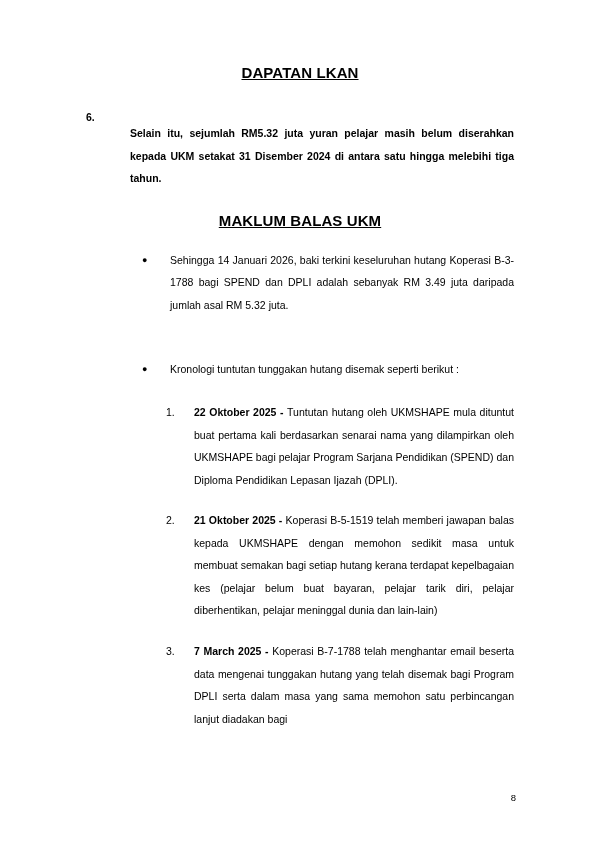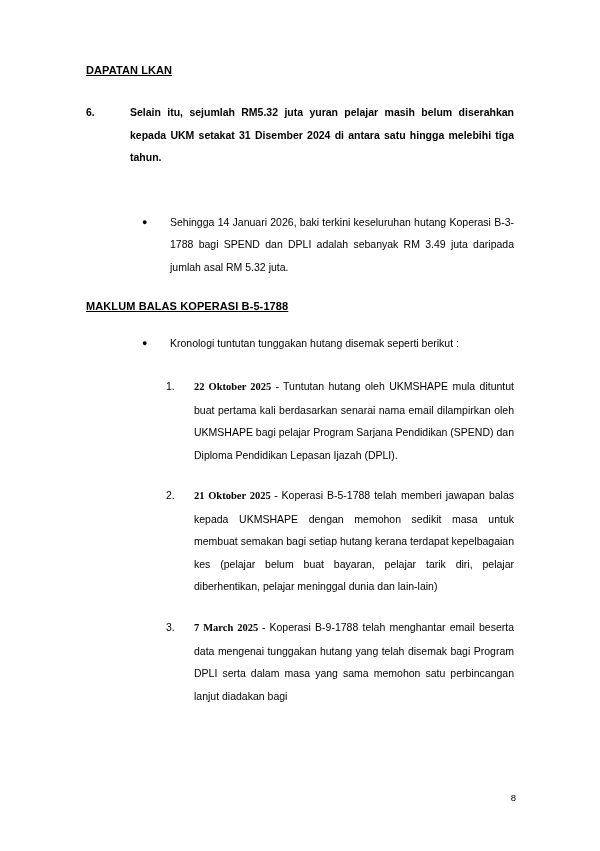--- a/index.html
+++ b/index.html
@@ -19,46 +19,48 @@
     overflow: hidden;
     box-sizing: border-box;
   }
   .content {
     position: absolute;
     left: 86px;
     top: 64px;
     width: 428px;
   }
   .section-heading {
-    font-size: 11px;
+    font-size: 15px;
     font-weight: bold;
     text-decoration: underline;
     color: #000;
     letter-spacing: 0.1px;
     margin: 0;
+    text-align: center;
   }
   .gap-1 { height: 25px; }
   .gap-2 { height: 22px; }
   .gap-3 { height: 20px; }
 
   .numbered-para {
     display: flex;
     font-size: 10.5px;
     font-weight: bold;
     line-height: 2.15;
     text-align: justify;
   }
   .numbered-para .num {
     width: 44px;
     flex: 0 0 44px;
   }
   .numbered-para .txt {
     flex: 1;
     text-align: justify;
     text-justify: inter-word;
+    margin-top: 16px;
   }
 
   .bullet-block {
     display: flex;
     margin-left: 56px;
     font-size: 10.5px;
     line-height: 2.15;
   }
   .bullet-block .dot {
     flex: 0 0 28px;
@@ -81,21 +83,20 @@
   .ol-item .idx {
     flex: 0 0 28px;
   }
   .ol-item .otxt {
     flex: 1;
     text-align: justify;
     text-justify: inter-word;
   }
   .ol-item .otxt b {
     font-weight: bold;
-    font-family: Liberation Serif, serif;
   }
 
   .page-number {
     position: absolute;
     right: 84px;
     bottom: 48px;
     font-size: 9.5px;
     color: #000;
   }
 </style>
@@ -109,52 +110,52 @@
 
     <div class="gap-1"></div>
 
     <div class="numbered-para">
       <div class="num">6.</div>
       <div class="txt">Selain itu, sejumlah RM5.32 juta yuran pelajar masih belum diserahkan kepada UKM setakat 31 Disember 2024 di antara satu hingga melebihi tiga tahun.</div>
     </div>
 
     <div class="gap-2"></div>
 
+    <div class="section-heading">MAKLUM BALAS UKM</div>
 
     <div class="gap-3"></div>
 
     <div class="bullet-block">
       <div class="dot">●</div>
       <div class="btxt">Sehingga 14 Januari 2026, baki terkini keseluruhan hutang Koperasi B-3-1788 bagi SPEND dan DPLI adalah sebanyak RM 3.49 juta daripada jumlah asal RM 5.32 juta.</div>
     </div>
 
     <div class="gap-2"></div>
 
-    <div class="section-heading">MAKLUM BALAS KOPERASI B-5-1788</div>
 
     <div class="gap-3"></div>
 
     <div class="bullet-block">
       <div class="dot">●</div>
       <div class="btxt">Kronologi tuntutan tunggakan hutang disemak seperti berikut :</div>
     </div>
 
     <div class="gap-3"></div>
 
     <div class="ol-item">
       <div class="idx">1.</div>
-      <div class="otxt"><b>22 Oktober 2025 - </b><span>Tuntutan hutang oleh UKMSHAPE mula dituntut buat pertama kali berdasarkan senarai nama email dilampirkan oleh UKMSHAPE bagi pelajar Program Sarjana Pendidikan (SPEND) dan Diploma Pendidikan Lepasan Ijazah (DPLI).</span></div>
+      <div class="otxt"><b>22 Oktober 2025 - </b><span>Tuntutan hutang oleh UKMSHAPE mula dituntut buat pertama kali berdasarkan senarai nama yang dilampirkan oleh UKMSHAPE bagi pelajar Program Sarjana Pendidikan (SPEND) dan Diploma Pendidikan Lepasan Ijazah (DPLI).</span></div>
     </div>
 
     <div class="ol-item">
       <div class="idx">2.</div>
-      <div class="otxt"><b>21 Oktober 2025 - </b><span>Koperasi B-5-1788 telah memberi jawapan balas kepada UKMSHAPE dengan memohon sedikit masa untuk membuat semakan bagi setiap hutang kerana terdapat kepelbagaian kes (pelajar belum buat bayaran, pelajar tarik diri, pelajar diberhentikan, pelajar meninggal dunia dan lain-lain)</span></div>
+      <div class="otxt"><b>21 Oktober 2025 - </b><span>Koperasi B-5-1519 telah memberi jawapan balas kepada UKMSHAPE dengan memohon sedikit masa untuk membuat semakan bagi setiap hutang kerana terdapat kepelbagaian kes (pelajar belum buat bayaran, pelajar tarik diri, pelajar diberhentikan, pelajar meninggal dunia dan lain-lain)</span></div>
     </div>
 
     <div class="ol-item">
       <div class="idx">3.</div>
-      <div class="otxt"><b>7 March 2025 - </b><span>Koperasi B-9-1788 telah menghantar email beserta data mengenai tunggakan hutang yang telah disemak bagi Program DPLI serta dalam masa yang sama memohon satu perbincangan lanjut diadakan bagi</span></div>
+      <div class="otxt"><b>7 March 2025 - </b><span>Koperasi B-7-1788 telah menghantar email beserta data mengenai tunggakan hutang yang telah disemak bagi Program DPLI serta dalam masa yang sama memohon satu perbincangan lanjut diadakan bagi</span></div>
     </div>
 
   </div>
 
   <div class="page-number">8</div>
 </div>
 
 </body></html>

